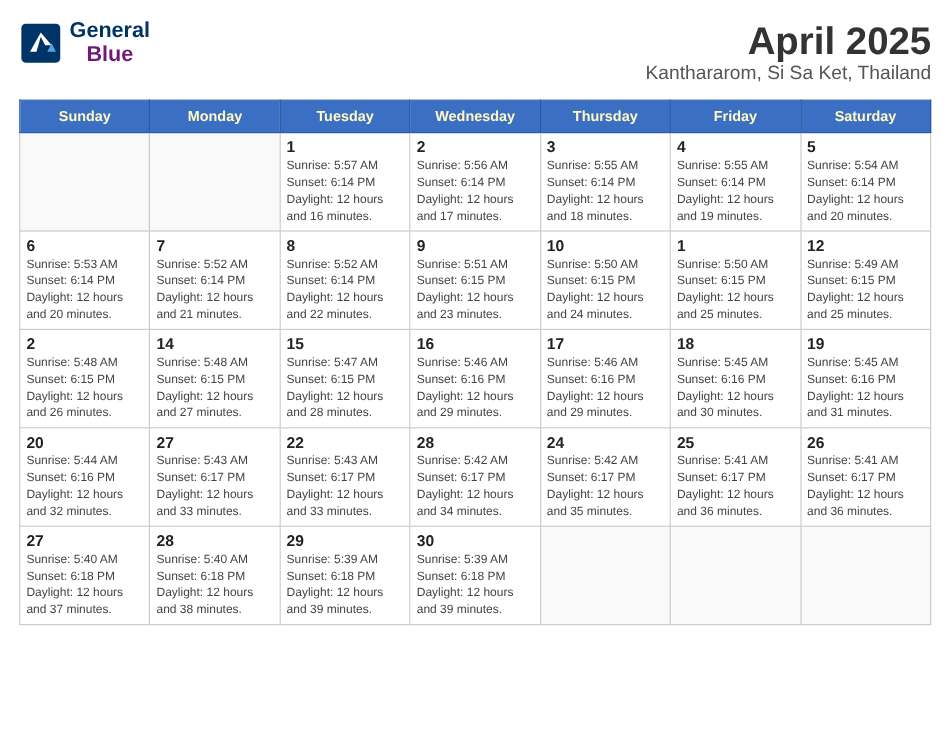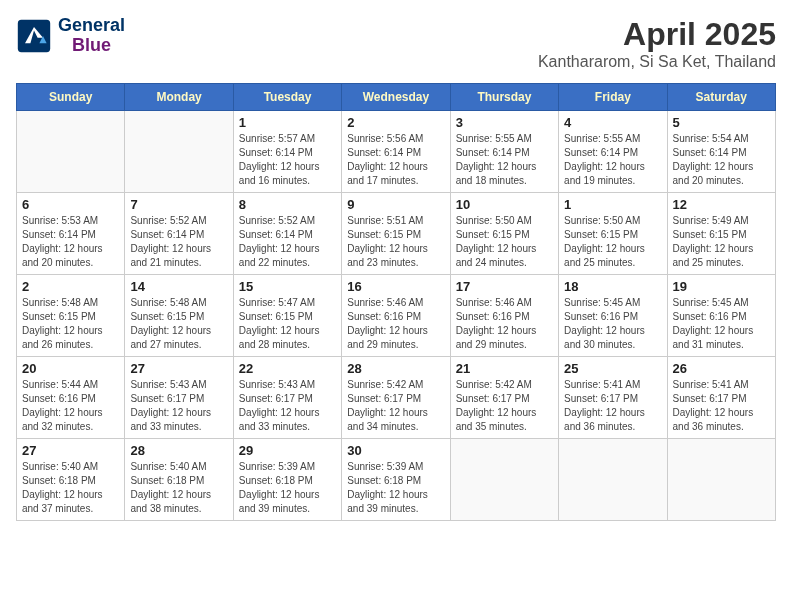--- a/index.html
+++ b/index.html
@@ -260,21 +260,21 @@
 Sunset: 6:17 PM
 Daylight: 12 hours and 33 minutes.</div>
         </td>
         <td>
           <span class="day-num">28</span>
           <div class="day-info">Sunrise: 5:42 AM
 Sunset: 6:17 PM
 Daylight: 12 hours and 34 minutes.</div>
         </td>
         <td>
-          <span class="day-num">21</span>
+          <span class="day-num">24</span>
           <div class="day-info">Sunrise: 5:42 AM
 Sunset: 6:17 PM
 Daylight: 12 hours and 35 minutes.</div>
         </td>
         <td>
           <span class="day-num">25</span>
           <div class="day-info">Sunrise: 5:41 AM
 Sunset: 6:17 PM
 Daylight: 12 hours and 36 minutes.</div>
         </td>

